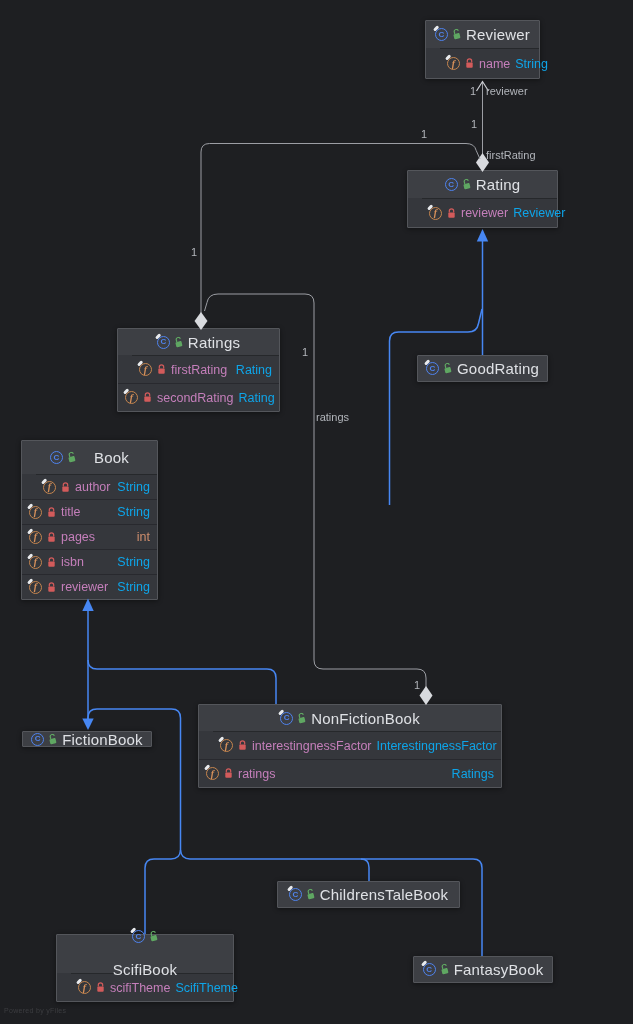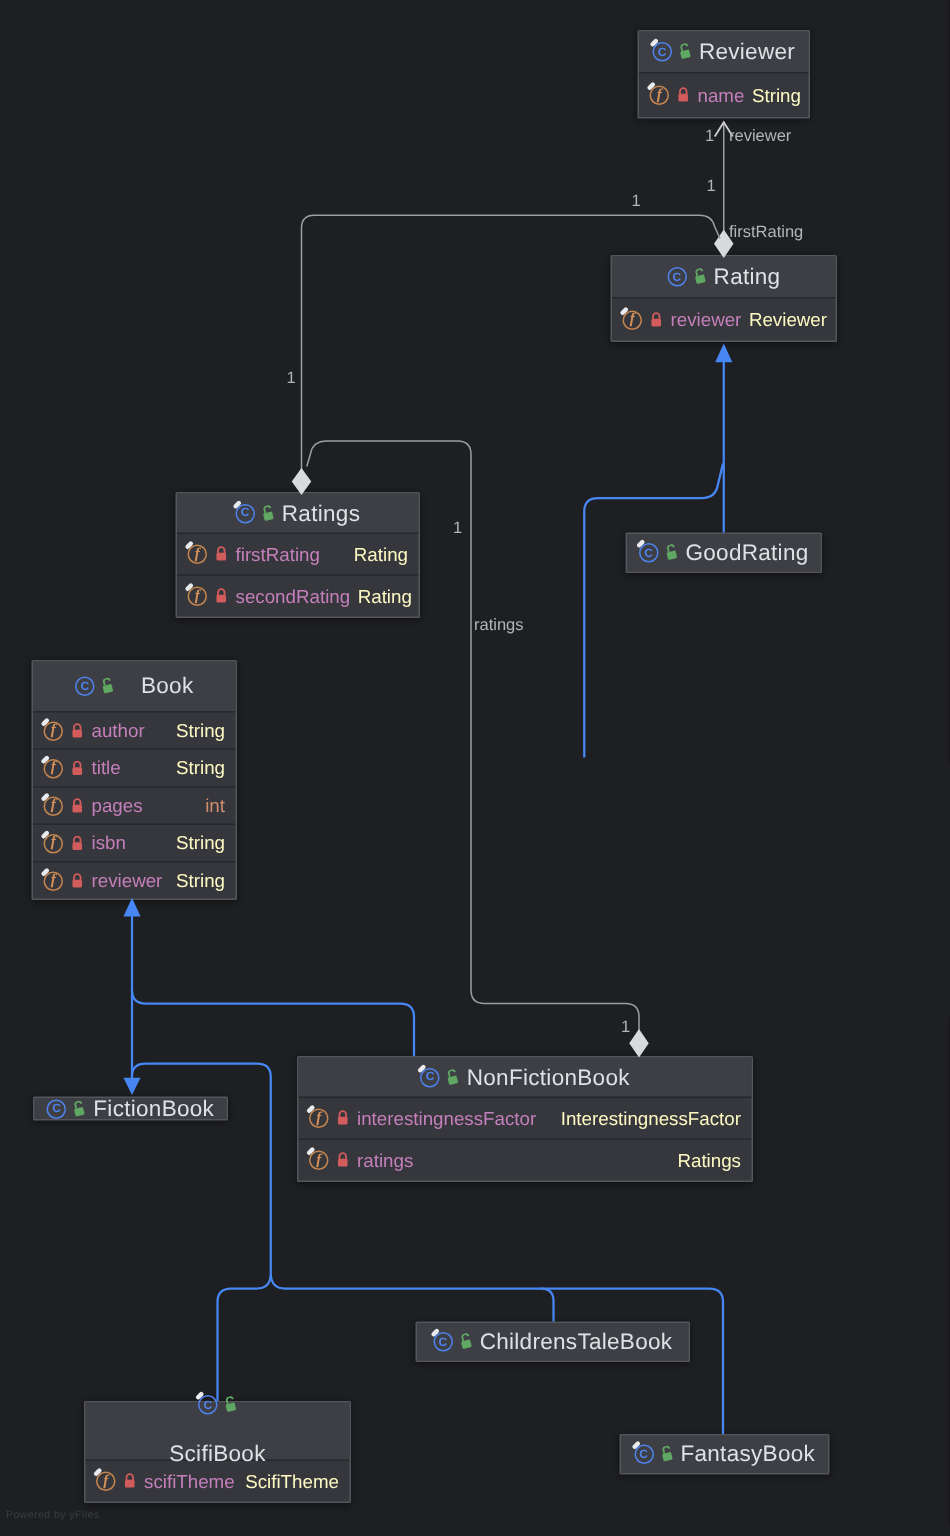--- a/index.html
+++ b/index.html
@@ -12,25 +12,25 @@
   .inh{stroke:#4787F3;fill:none;stroke-width:1.5;}
   .inh-head{fill:#4787F3;}
 
   .class-box{position:absolute;background:#35373C;border:1px solid #54565B;border-radius:1px;
              box-shadow:0 1px 5px rgba(0,0,0,.45);box-sizing:border-box;}
   .hdr{display:flex;align-items:center;justify-content:center;gap:5px;background:#3D3F44;
        padding:0 6px;white-space:nowrap;}
   .hdr.gapwide{gap:18px;align-items:center;}
   .hdr .icons{display:flex;align-items:center;gap:4px;}
   .title{font-size:15px;color:#DFE1E5;letter-spacing:.2px;}
-  .body-sep{border-top:1px solid #26282B;}
+  .body-sep{border-top:1px solid #26282B;margin-left:14px;}
   .row{display:flex;align-items:center;gap:5px;padding:0 7px;white-space:nowrap;}
   .row + .row{border-top:1px solid rgba(30,31,34,.55);}
   .fname{font-size:12.5px;color:#C57FBB;}
-  .ftype{font-size:12.5px;color:#fef9c3;margin-left:auto;}
+  .ftype{font-size:12.5px;color:#0ea5e9;margin-left:auto;}
   .ftype.primitive{color:#CF8E6D;}
 
   .cicon{position:relative;width:13px;height:13px;border:1.4px solid #4F83EE;border-radius:50%;
          box-sizing:border-box;display:inline-flex;align-items:center;justify-content:center;flex:none;}
   .cicon::before{content:"C";font-size:8px;font-weight:bold;color:#4F83EE;line-height:1;}
   .ficon{position:relative;width:13px;height:13px;border:1.4px solid #C5854E;border-radius:50%;
          box-sizing:border-box;display:inline-flex;align-items:center;justify-content:center;flex:none;}
   .ficon::before{content:"f";font-style:italic;font-family:"Liberation Serif",serif;
                  font-size:10px;font-weight:bold;color:#D6905A;line-height:1;}
   .badged::after{content:"";position:absolute;width:6px;height:2.6px;background:#E9EBEE;

